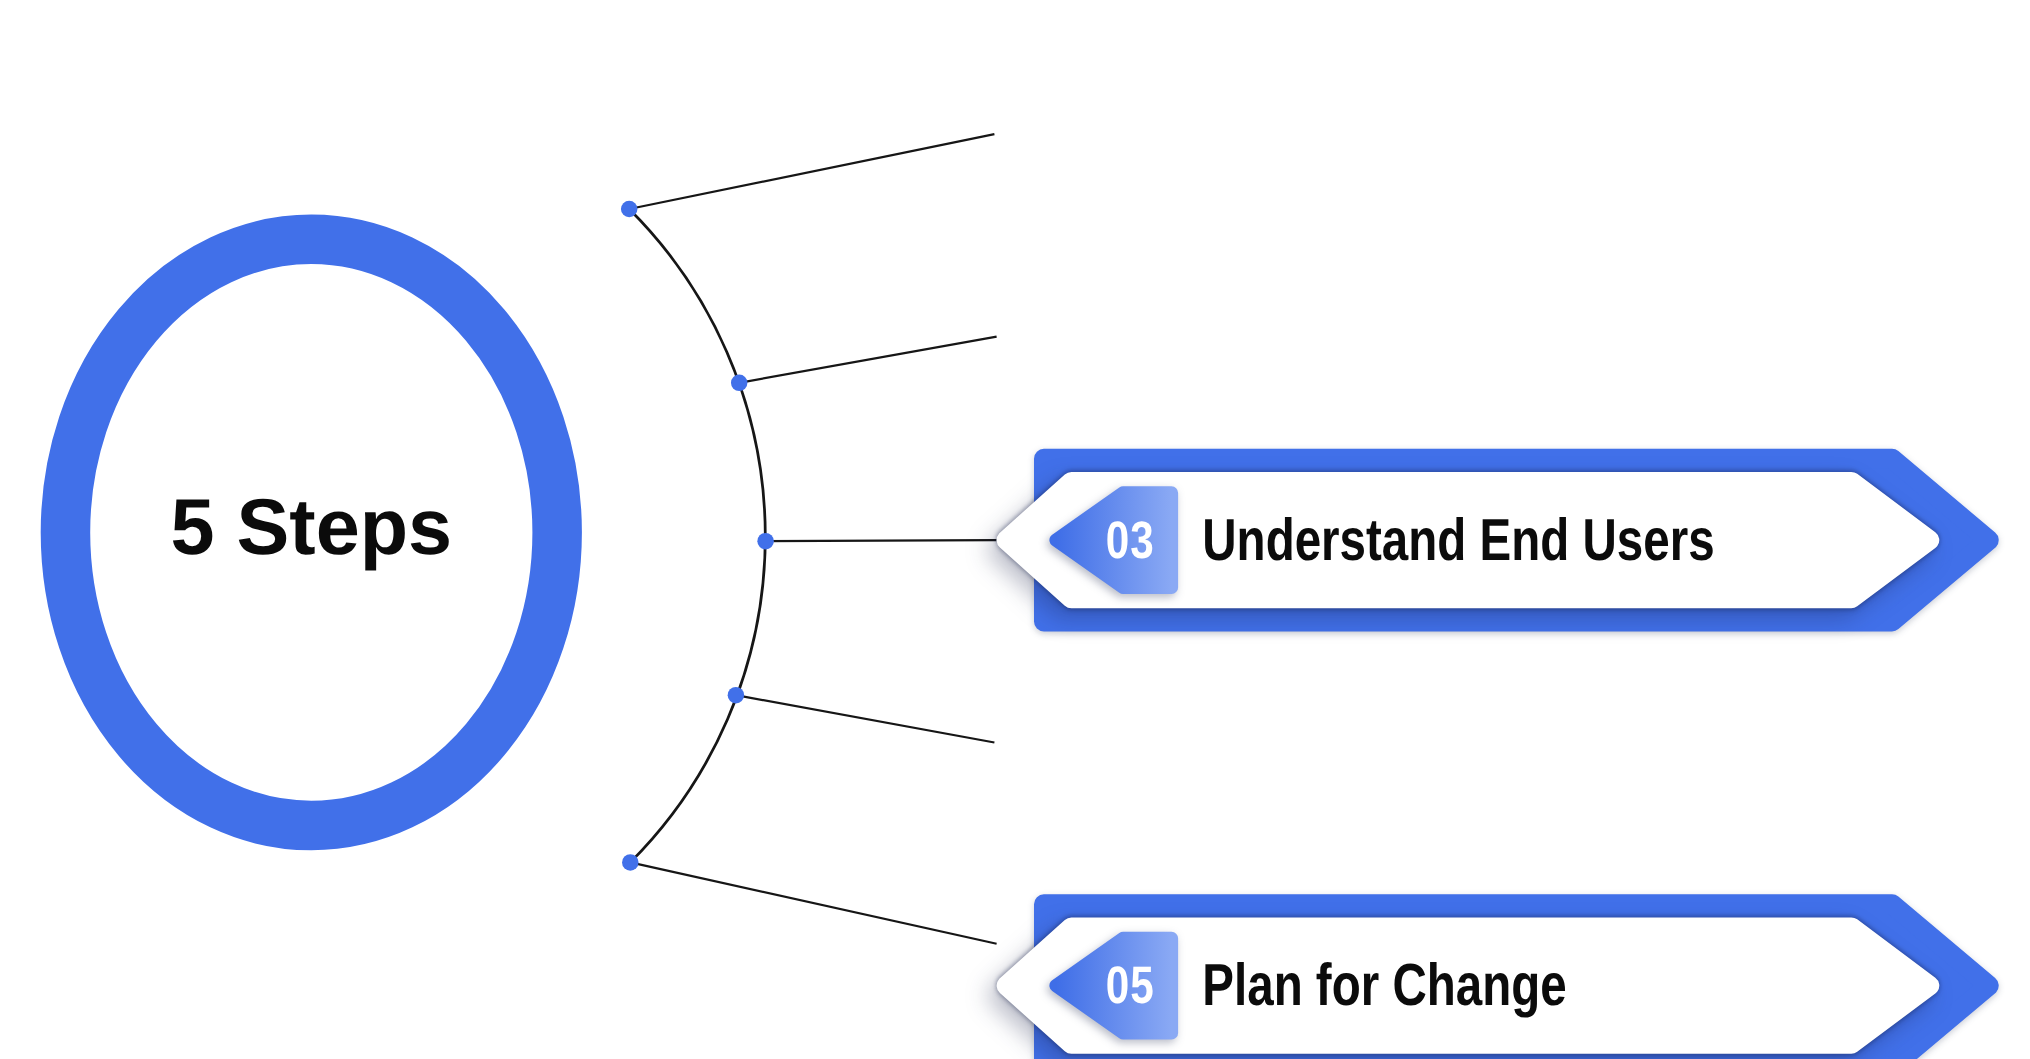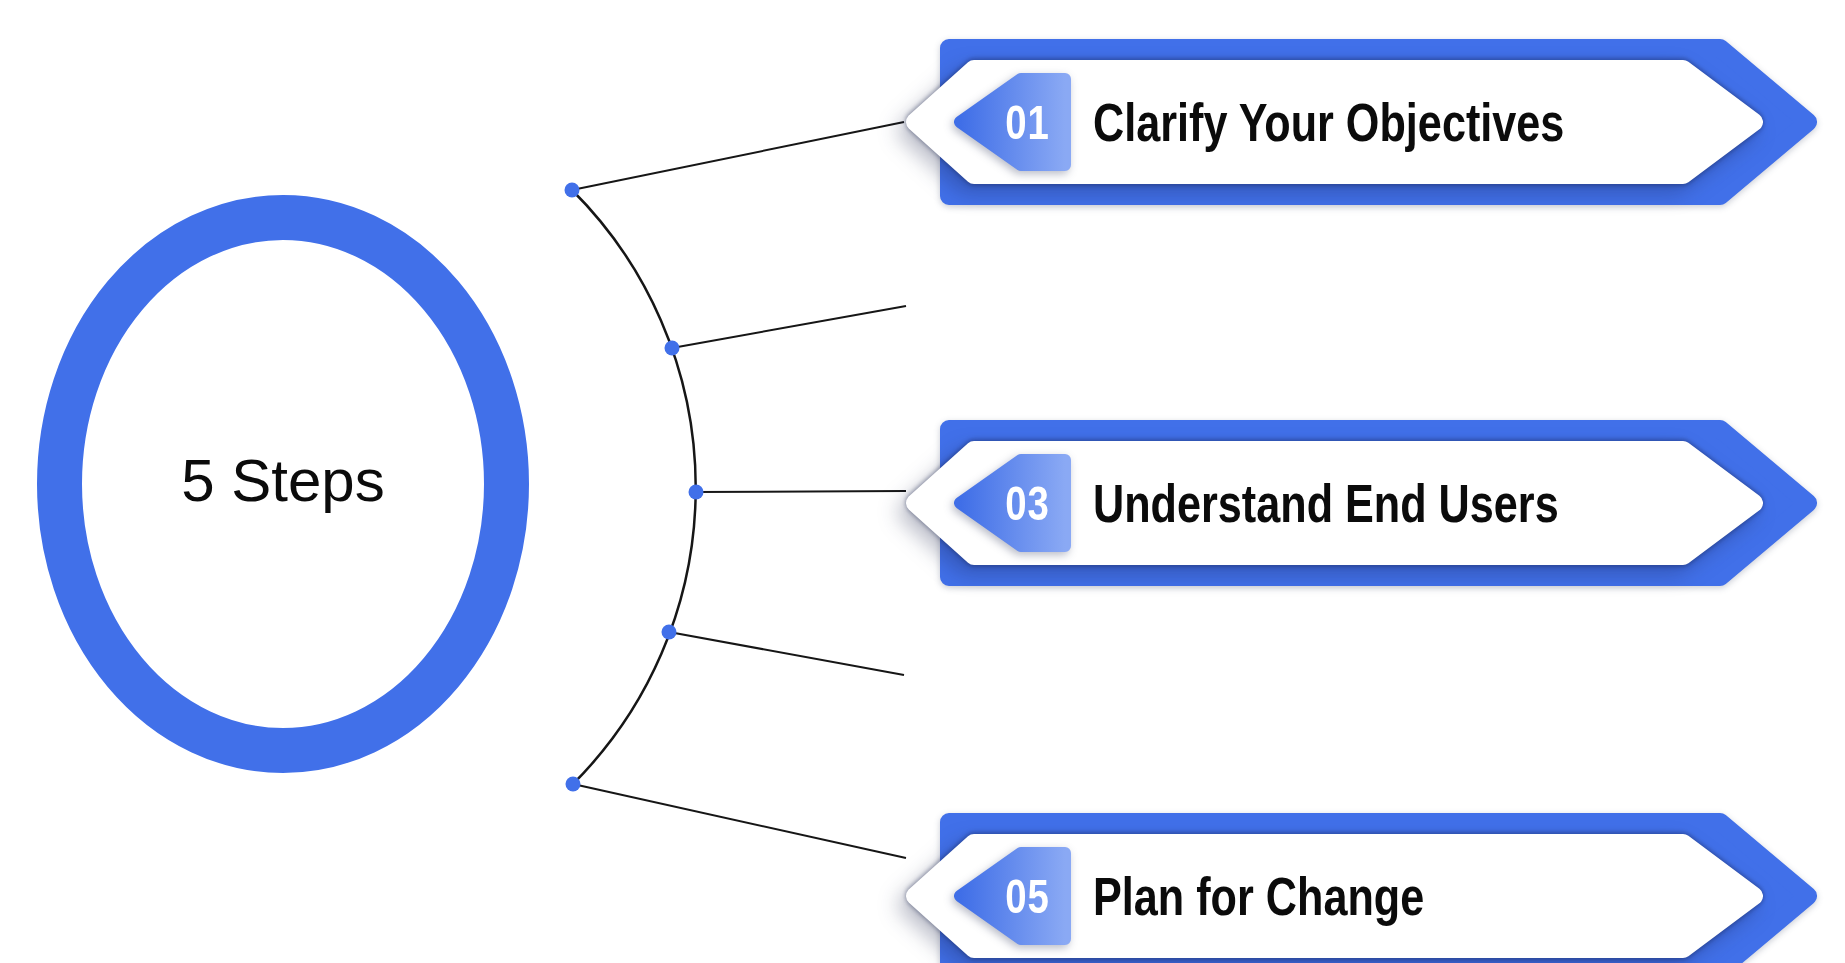--- a/index.html
+++ b/index.html
@@ -19,21 +19,21 @@
     font-family:"Liberation Sans",sans-serif;
   }
   #connector-layer{position:absolute;left:0;top:0;width:1845px;height:963px;}
   .ring{fill:none;stroke:var(--accent);stroke-width:45px;}
   .arc{fill:none;stroke:var(--connector);stroke-width:2.5px;}
   .cline{stroke:var(--connector);stroke-width:2px;}
   .cdot{fill:var(--accent);}
   .center-label{
     position:absolute;left:58px;top:420px;width:450px;height:120px;
     display:flex;align-items:center;justify-content:center;
-    font-size:60px;font-weight:400;color:var(--text);letter-spacing:0px;
+    font-size:72px;font-weight:700;color:var(--text);letter-spacing:0px;
   }
   .banner{position:absolute;left:885px;width:950px;height:190px;}
   .banner svg{position:absolute;left:0;top:0;width:950px;height:190px;overflow:visible;}
   .arrow-outer{
     fill:var(--accent);stroke:var(--accent);stroke-width:18px;
     stroke-linejoin:round;
     filter:drop-shadow(0 2px 3px rgba(20,30,70,.22));
   }
   .arrow-inner{
     fill:#ffffff;stroke:#ffffff;stroke-width:18px;stroke-linejoin:round;
@@ -81,32 +81,23 @@
     <line class="cline" x1="573" y1="784" x2="906" y2="858"></line>
     <circle class="cdot" cx="572" cy="190" r="7.5"></circle>
     <circle class="cdot" cx="672" cy="348" r="7.5"></circle>
     <circle class="cdot" cx="696" cy="492" r="7.5"></circle>
     <circle class="cdot" cx="669" cy="632" r="7.5"></circle>
     <circle class="cdot" cx="573" cy="784" r="7.5"></circle>
   </svg>
 
   <div class="center-label">5 Steps</div>
 
-  <div class="banner" style="top:27px">
-    <svg viewBox="0 0 950 190">
-      <path class="arrow-outer" d="M64,21 H835 L923,95 L835,169 H64 Z"></path>
-      <path class="arrow-inner" d="M30,95 L89,42 H798 L869,95 L798,148 H89 Z"></path>
-      <path class="badge-shape" d="M75,95 L136,52 H180 V138 H136 Z"></path>
-    </svg>
-    <div class="badge-number">01</div>
-    <div class="banner-label">Clarify Your Objectives</div>
-  </div>
 
 
-  <div class="banner" style="top:408px">
+  <div class="banner" style="top:396px">
     <svg viewBox="0 0 950 190">
       <path class="arrow-outer" d="M64,21 H835 L923,95 L835,169 H64 Z"></path>
       <path class="arrow-inner" d="M30,95 L89,42 H798 L869,95 L798,148 H89 Z"></path>
       <path class="badge-shape" d="M75,95 L136,52 H180 V138 H136 Z"></path>
     </svg>
     <div class="badge-number">03</div>
     <div class="banner-label">Understand End Users</div>
   </div>
 
 

